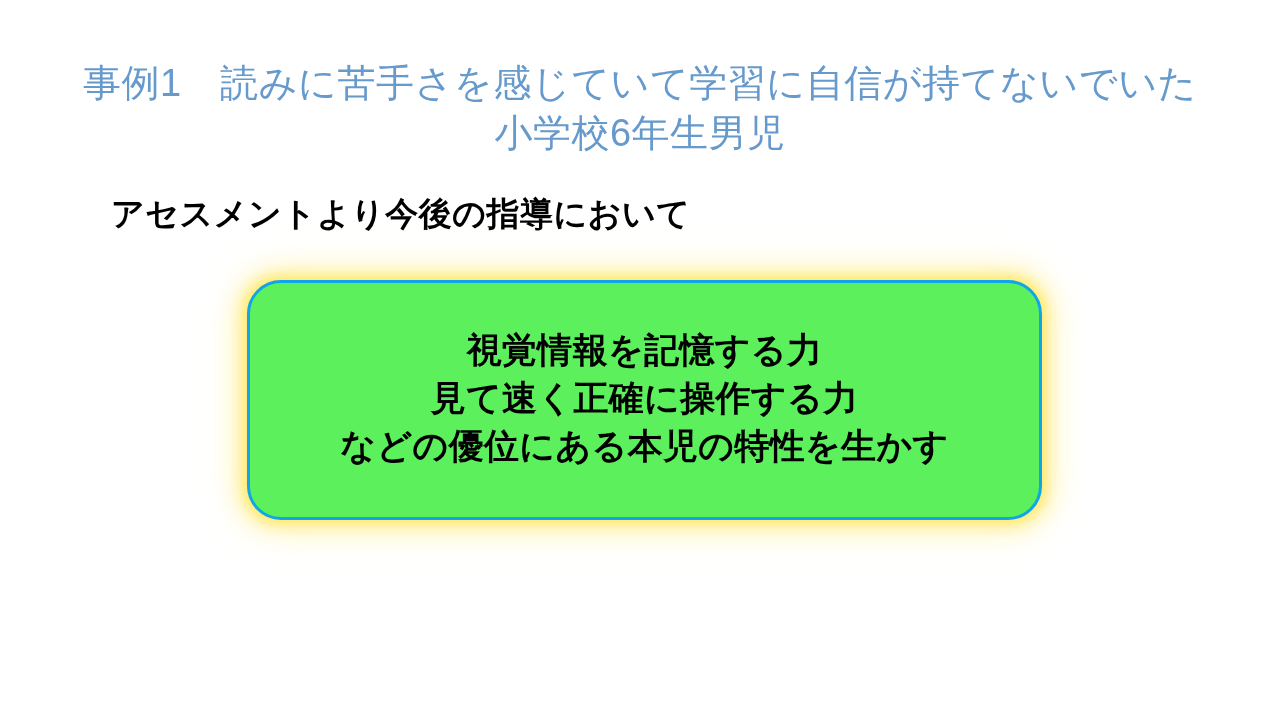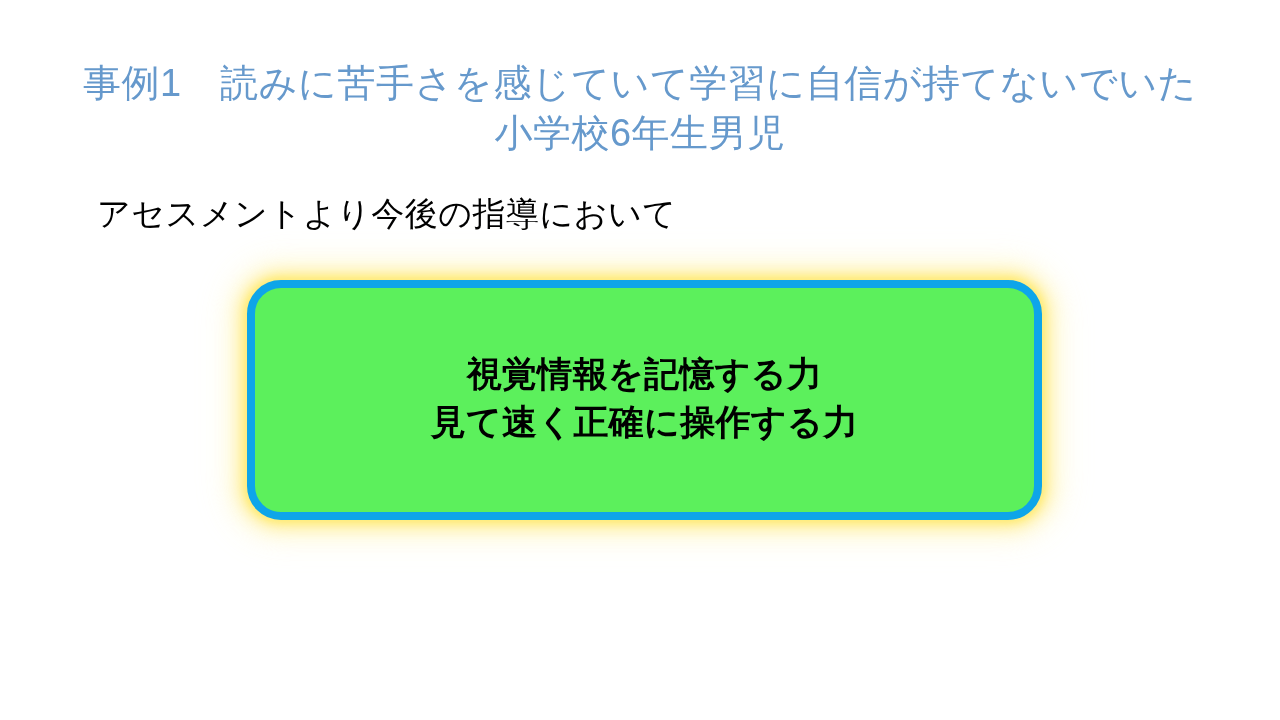--- a/index.html
+++ b/index.html
@@ -34,45 +34,45 @@
     font-size: 38px;
     line-height: 50px;
     font-weight: 400;
     letter-spacing: 0.5px;
     white-space: pre-line;
   }
 
   
   .lead-line {
     position: absolute;
-    left: 97px;
+    left: 111px;
     top: 192px;
     color: #000000;
     font-size: 33px;
     line-height: 44px;
-    font-weight: 400;
+    font-weight: 700;
     letter-spacing: 0.5px;
     white-space: nowrap;
   }
 
   
   .callout-wrap {
     position: absolute;
     left: 247px;
     top: 280px;
     width: 795px;
     height: 240px;
   }
 
   .callout-box {
     position: absolute;
     inset: 0;
     box-sizing: border-box;
     background: #5CF05C;
-    border: 8px solid #0ea5e9;
+    border: 3px solid #0ea5e9;
     border-radius: 34px;
     box-shadow:
       0 0 6px 3px rgba(255, 235, 120, 0.95),
       0 0 14px 7px rgba(255, 238, 140, 0.80),
       0 0 24px 12px rgba(255, 243, 165, 0.55),
       0 0 34px 17px rgba(255, 247, 195, 0.30);
     display: flex;
     flex-direction: column;
     align-items: center;
     justify-content: center;
@@ -96,16 +96,17 @@
 
   <div class="slide-title">事例1　読みに苦手さを感じていて学習に自信が持てないでいた
 小学校6年生男児</div>
 
   <div class="lead-line">アセスメントより今後の指導において</div>
 
   <div class="callout-wrap">
     <div class="callout-box">
       <div class="callout-line">視覚情報を記憶する力</div>
       <div class="callout-line">見て速く正確に操作する力</div>
+      <div class="callout-line">などの優位にある本児の特性を生かす</div>
     </div>
   </div>
 
 </div>
 
 </body></html>

